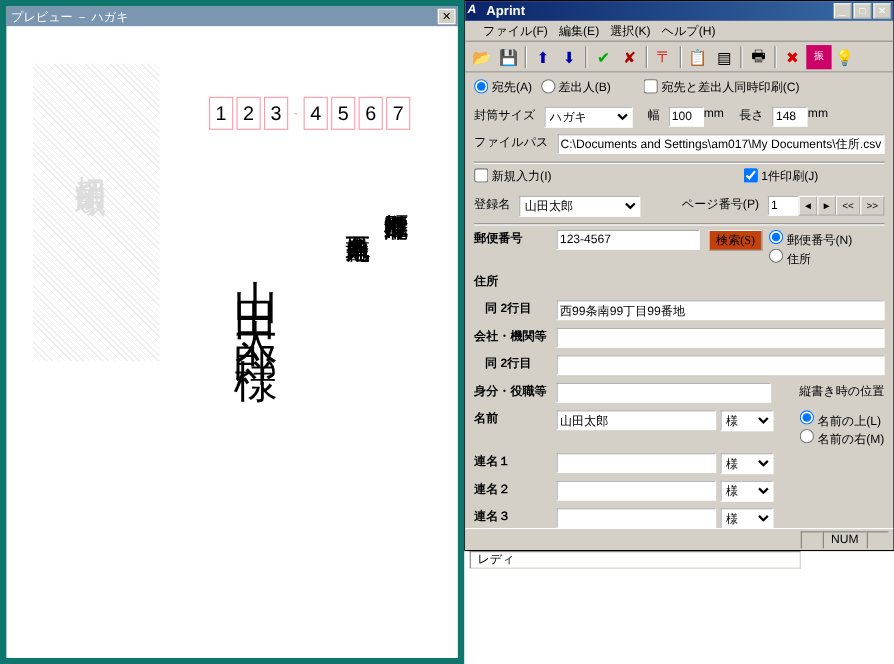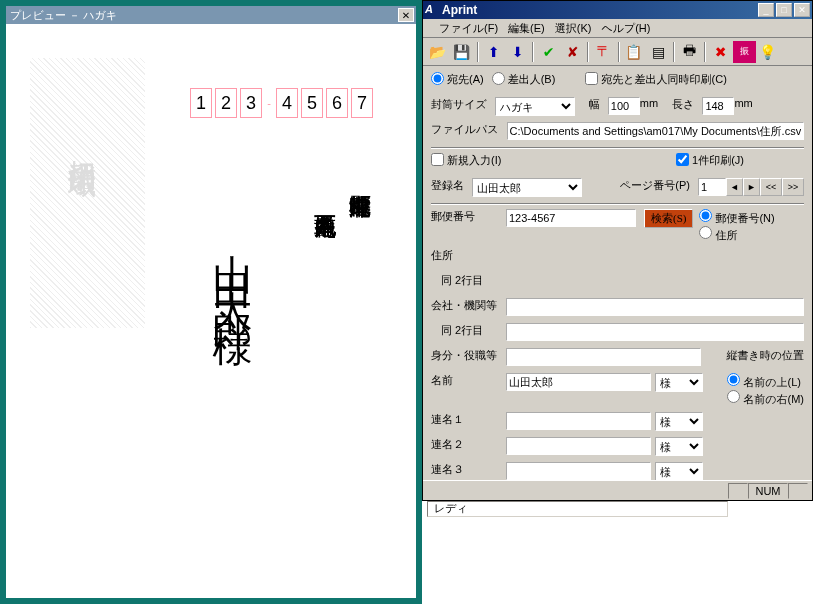--- a/index.html
+++ b/index.html
@@ -37,21 +37,21 @@
 
 .form-area { flex: 1; background: #d4d0c8; padding: 6px 8px; overflow: hidden; }
 .row { display: flex; align-items: flex-start; margin-bottom: 5px; min-height: 20px; }
 .radio { margin-right: 3px; }
 .lbl { margin-right: 8px; }
 input[type=text] { border: 1px inset #fff; background: #ffffff; padding: 1px 2px; height: 18px; font-size: 11px; }
 select { border: 1px inset #fff; background: #fff; height: 19px; font-size: 11px; }
 .btn { background: #c2410c; border: 1px outset #fff; padding: 1px 6px; height: 19px; cursor: pointer; font-family: Liberation Serif, serif; }
 .check { margin-right: 3px; }
 hr { border: none; border-top: 1px solid #808080; border-bottom: 1px solid #fff; margin: 4px 0; }
-.field-lbl { width: 75px; }
+.field-lbl { width: 75px; font-weight: bold; }
 .nav-btn { width: 17px; height: 18px; background: #d4d0c8; border: 1px outset #fff; display: inline-flex; align-items: center; justify-content: center; font-size: 9px; cursor: pointer; }
 
 .statusbar { height: 20px; background: #d4d0c8; border-top: 1px solid #fff; display: flex; align-items: center; padding: 0 4px; }
 .status-cell { border: 1px inset #d4d0c8; padding: 1px 6px; height: 16px; display: flex; align-items: center; }
 .status-cell.ready { flex: 1; margin-top: 36px; }
 .status-cell.num { width: 40px; justify-content: center; }
 .status-cell.blank { width: 20px; }
 </style>
 </head>
 <body>
@@ -181,20 +181,21 @@
         <div><input type="radio" class="radio" checked="" style=""><span>郵便番号(N)</span></div>
         <div><input type="radio" class="radio" style=""><span>住所</span></div>
       </div>
     </div>
 
     <div class="row">
       <span class="field-lbl">住所</span>
     </div>
     <div class="row">
       <span class="field-lbl" style="padding-left:10px">同 2行目</span>
+      <input type="text" style="flex: 1 1 0%;" value="西99条南99丁目99番地">
     </div>
     <div class="row">
       <span class="field-lbl">会社・機関等</span>
       <input type="text" style="flex: 1 1 0%;" value="">
     </div>
     <div class="row">
       <span class="field-lbl" style="padding-left:10px">同 2行目</span>
       <input type="text" style="flex: 1 1 0%;" value="">
     </div>
     <div class="row">

